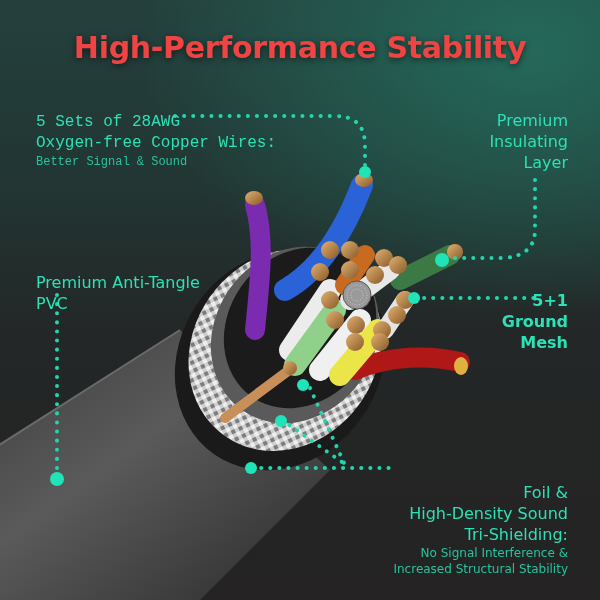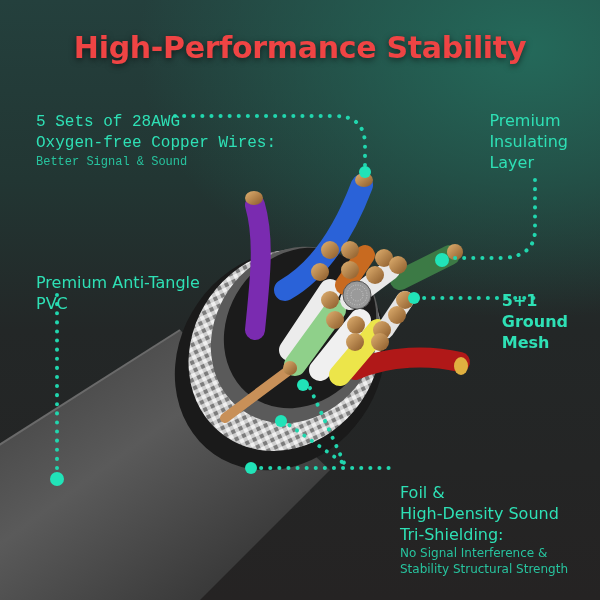--- a/index.html
+++ b/index.html
@@ -14,21 +14,21 @@
     .title {
       position: absolute; left: 0; top: 30px; width: 600px;
       text-align: center; font-size: 30px; font-weight: bold;
       color: #ef4444; letter-spacing: -0.3px;
       text-shadow: 0 2px 6px rgba(0,0,0,0.55);
     }
     .label {
       position: absolute; color: #2ee0b5; font-size: 16px; line-height: 21px;
     }
     .label .sub { font-size: 12px; line-height: 16px; color: #27c39e; display: block; }
-    .right { text-align: left; }
+    .right { text-align: right; }
     svg.art { position: absolute; left: 0; top: 0; width: 600px; height: 600px; }
   </style>
 </head>
 <body>
 
 <svg class="art" viewBox="0 0 600 600" xmlns="http://www.w3.org/2000/svg">
   <defs>
     <linearGradient id="jacket" x1="0" y1="0" x2="1" y2="1">
       <stop offset="0" stop-color="#3a3a3a"></stop>
       <stop offset="0.45" stop-color="#5a5a5a"></stop>
@@ -152,14 +152,14 @@
   <div>5+1</div>
   <div>Ground</div>
   <div>Mesh</div>
 </div>
 
 <div class="label right" style="right:32px; top:436px;margin-top:46px;">
   <div>Foil &amp;</div>
   <div>High-Density Sound</div>
   <div>Tri-Shielding:</div>
   <span class="sub">No Signal Interference &amp;</span>
-  <span class="sub">Stability Structural Strength</span>
+  <span class="sub">Increased Structural Stability</span>
 </div>
 
 </body></html>

